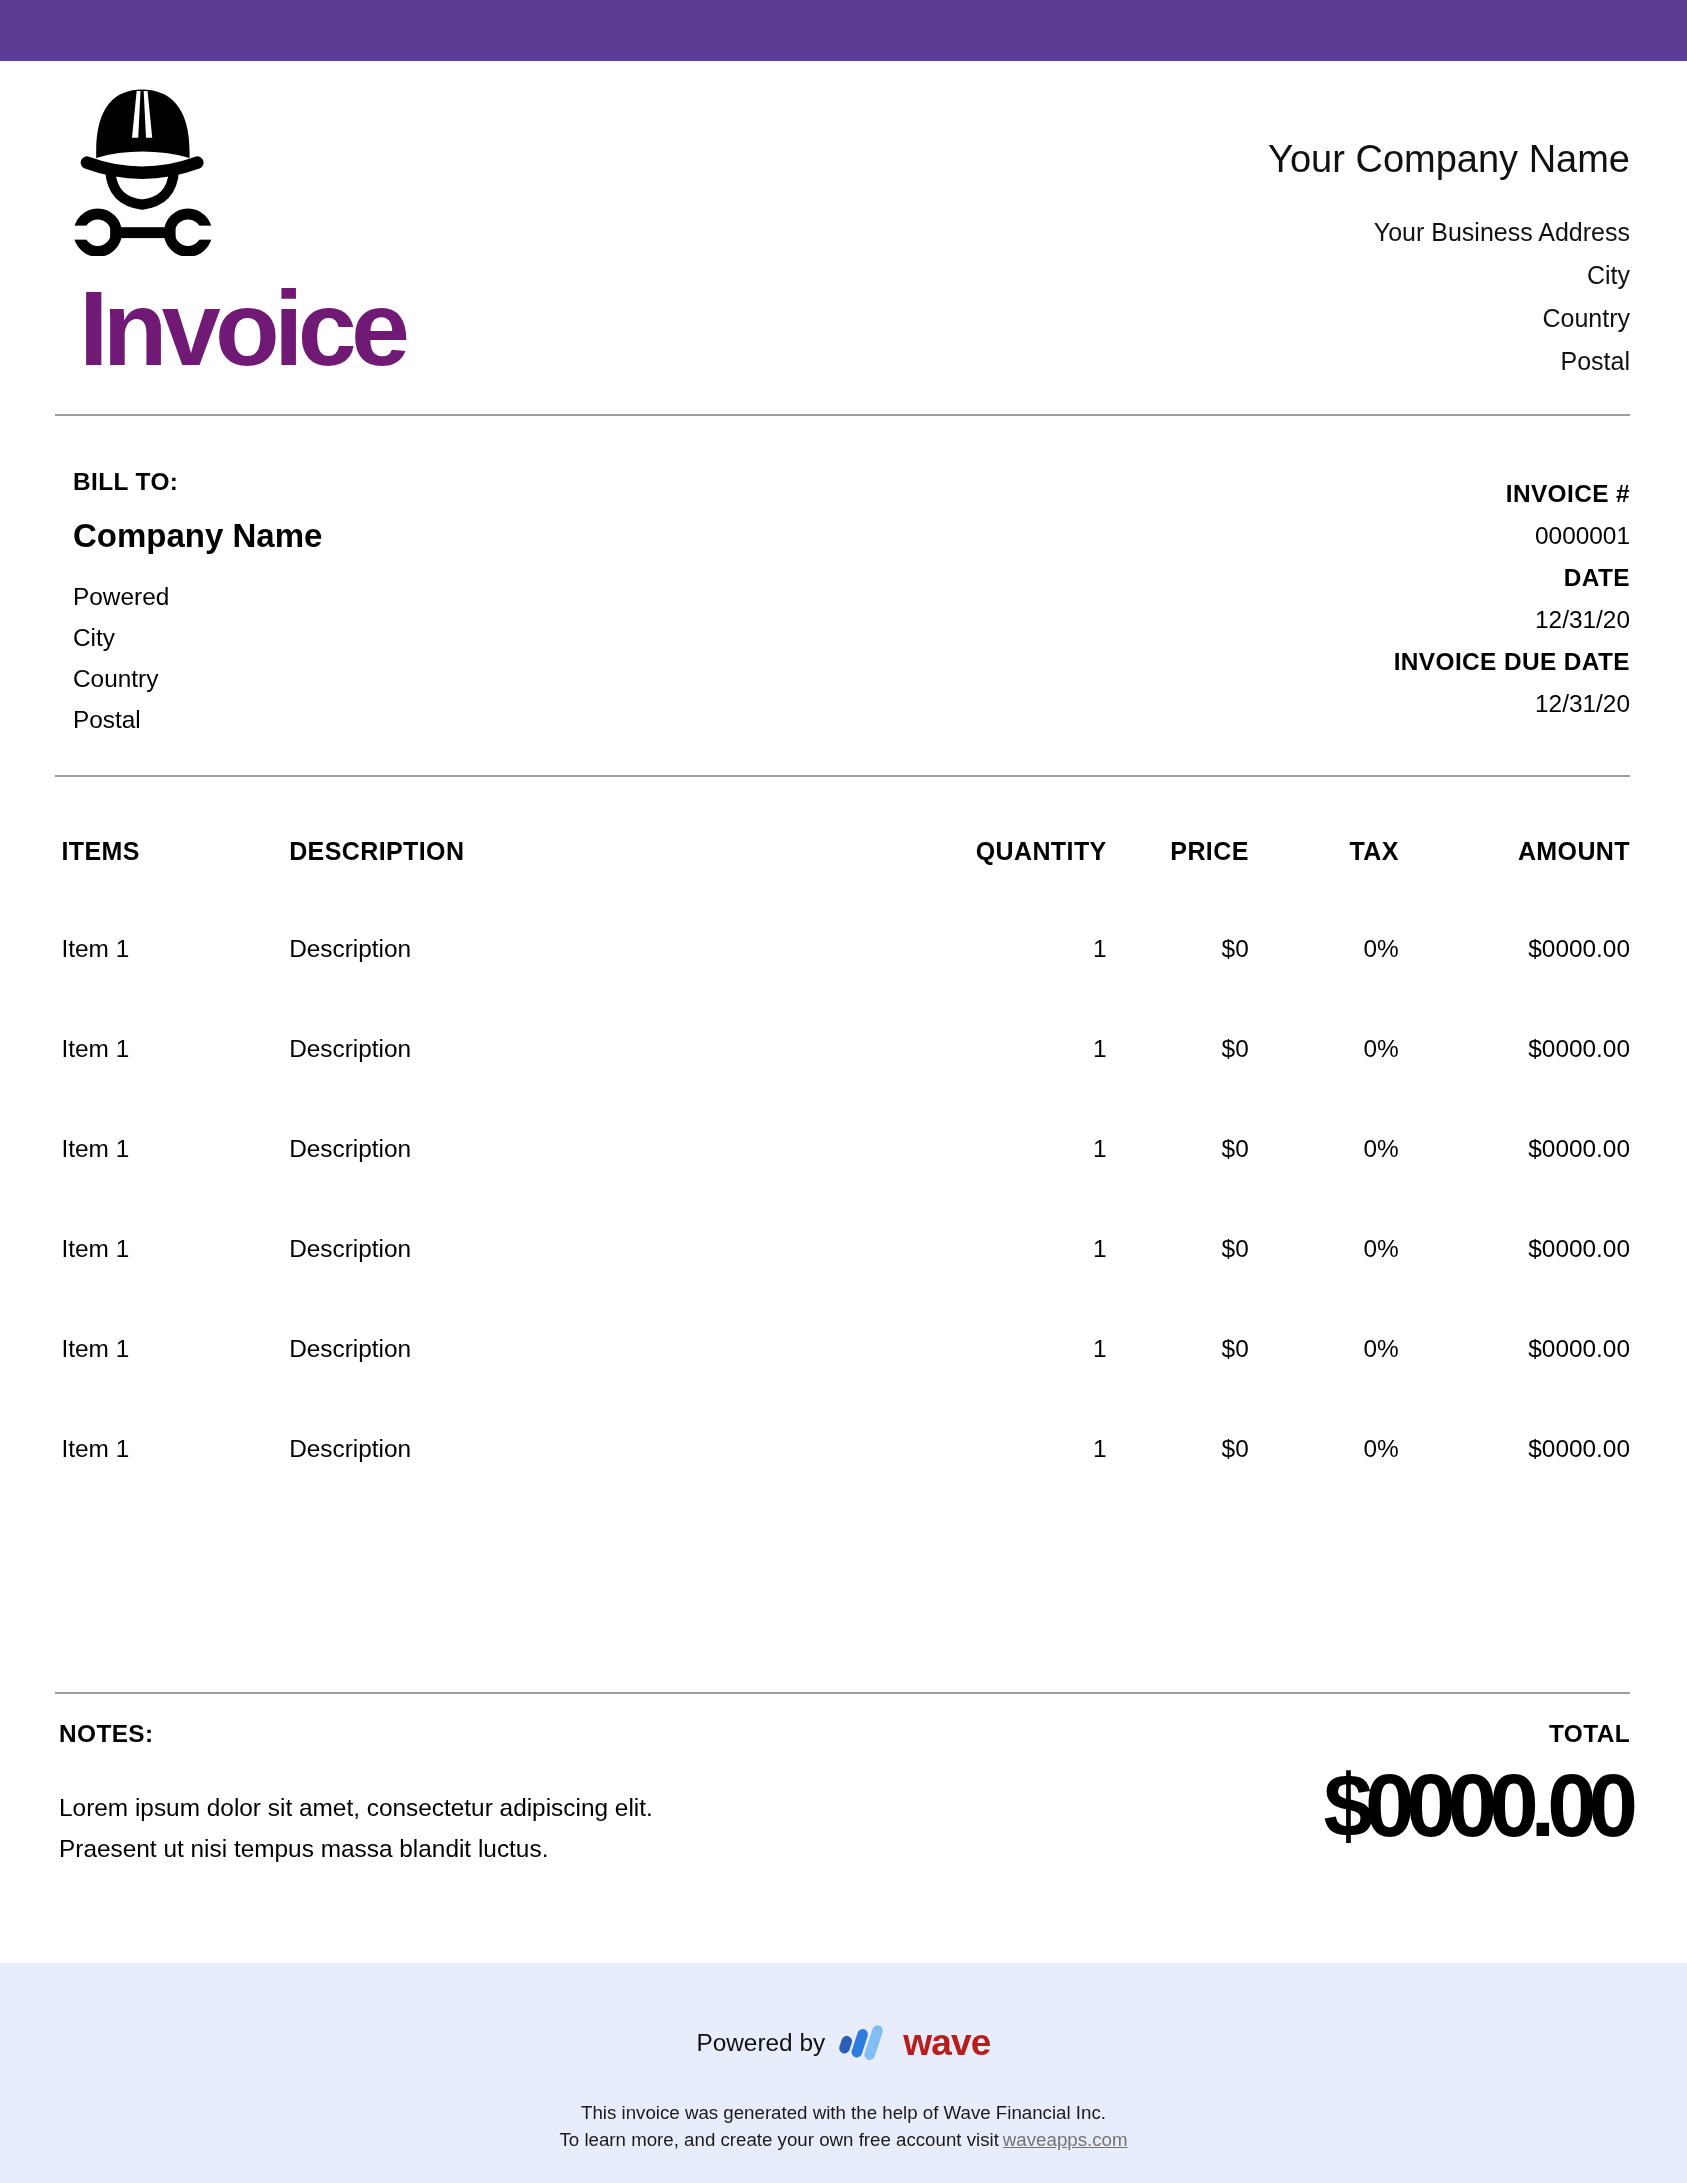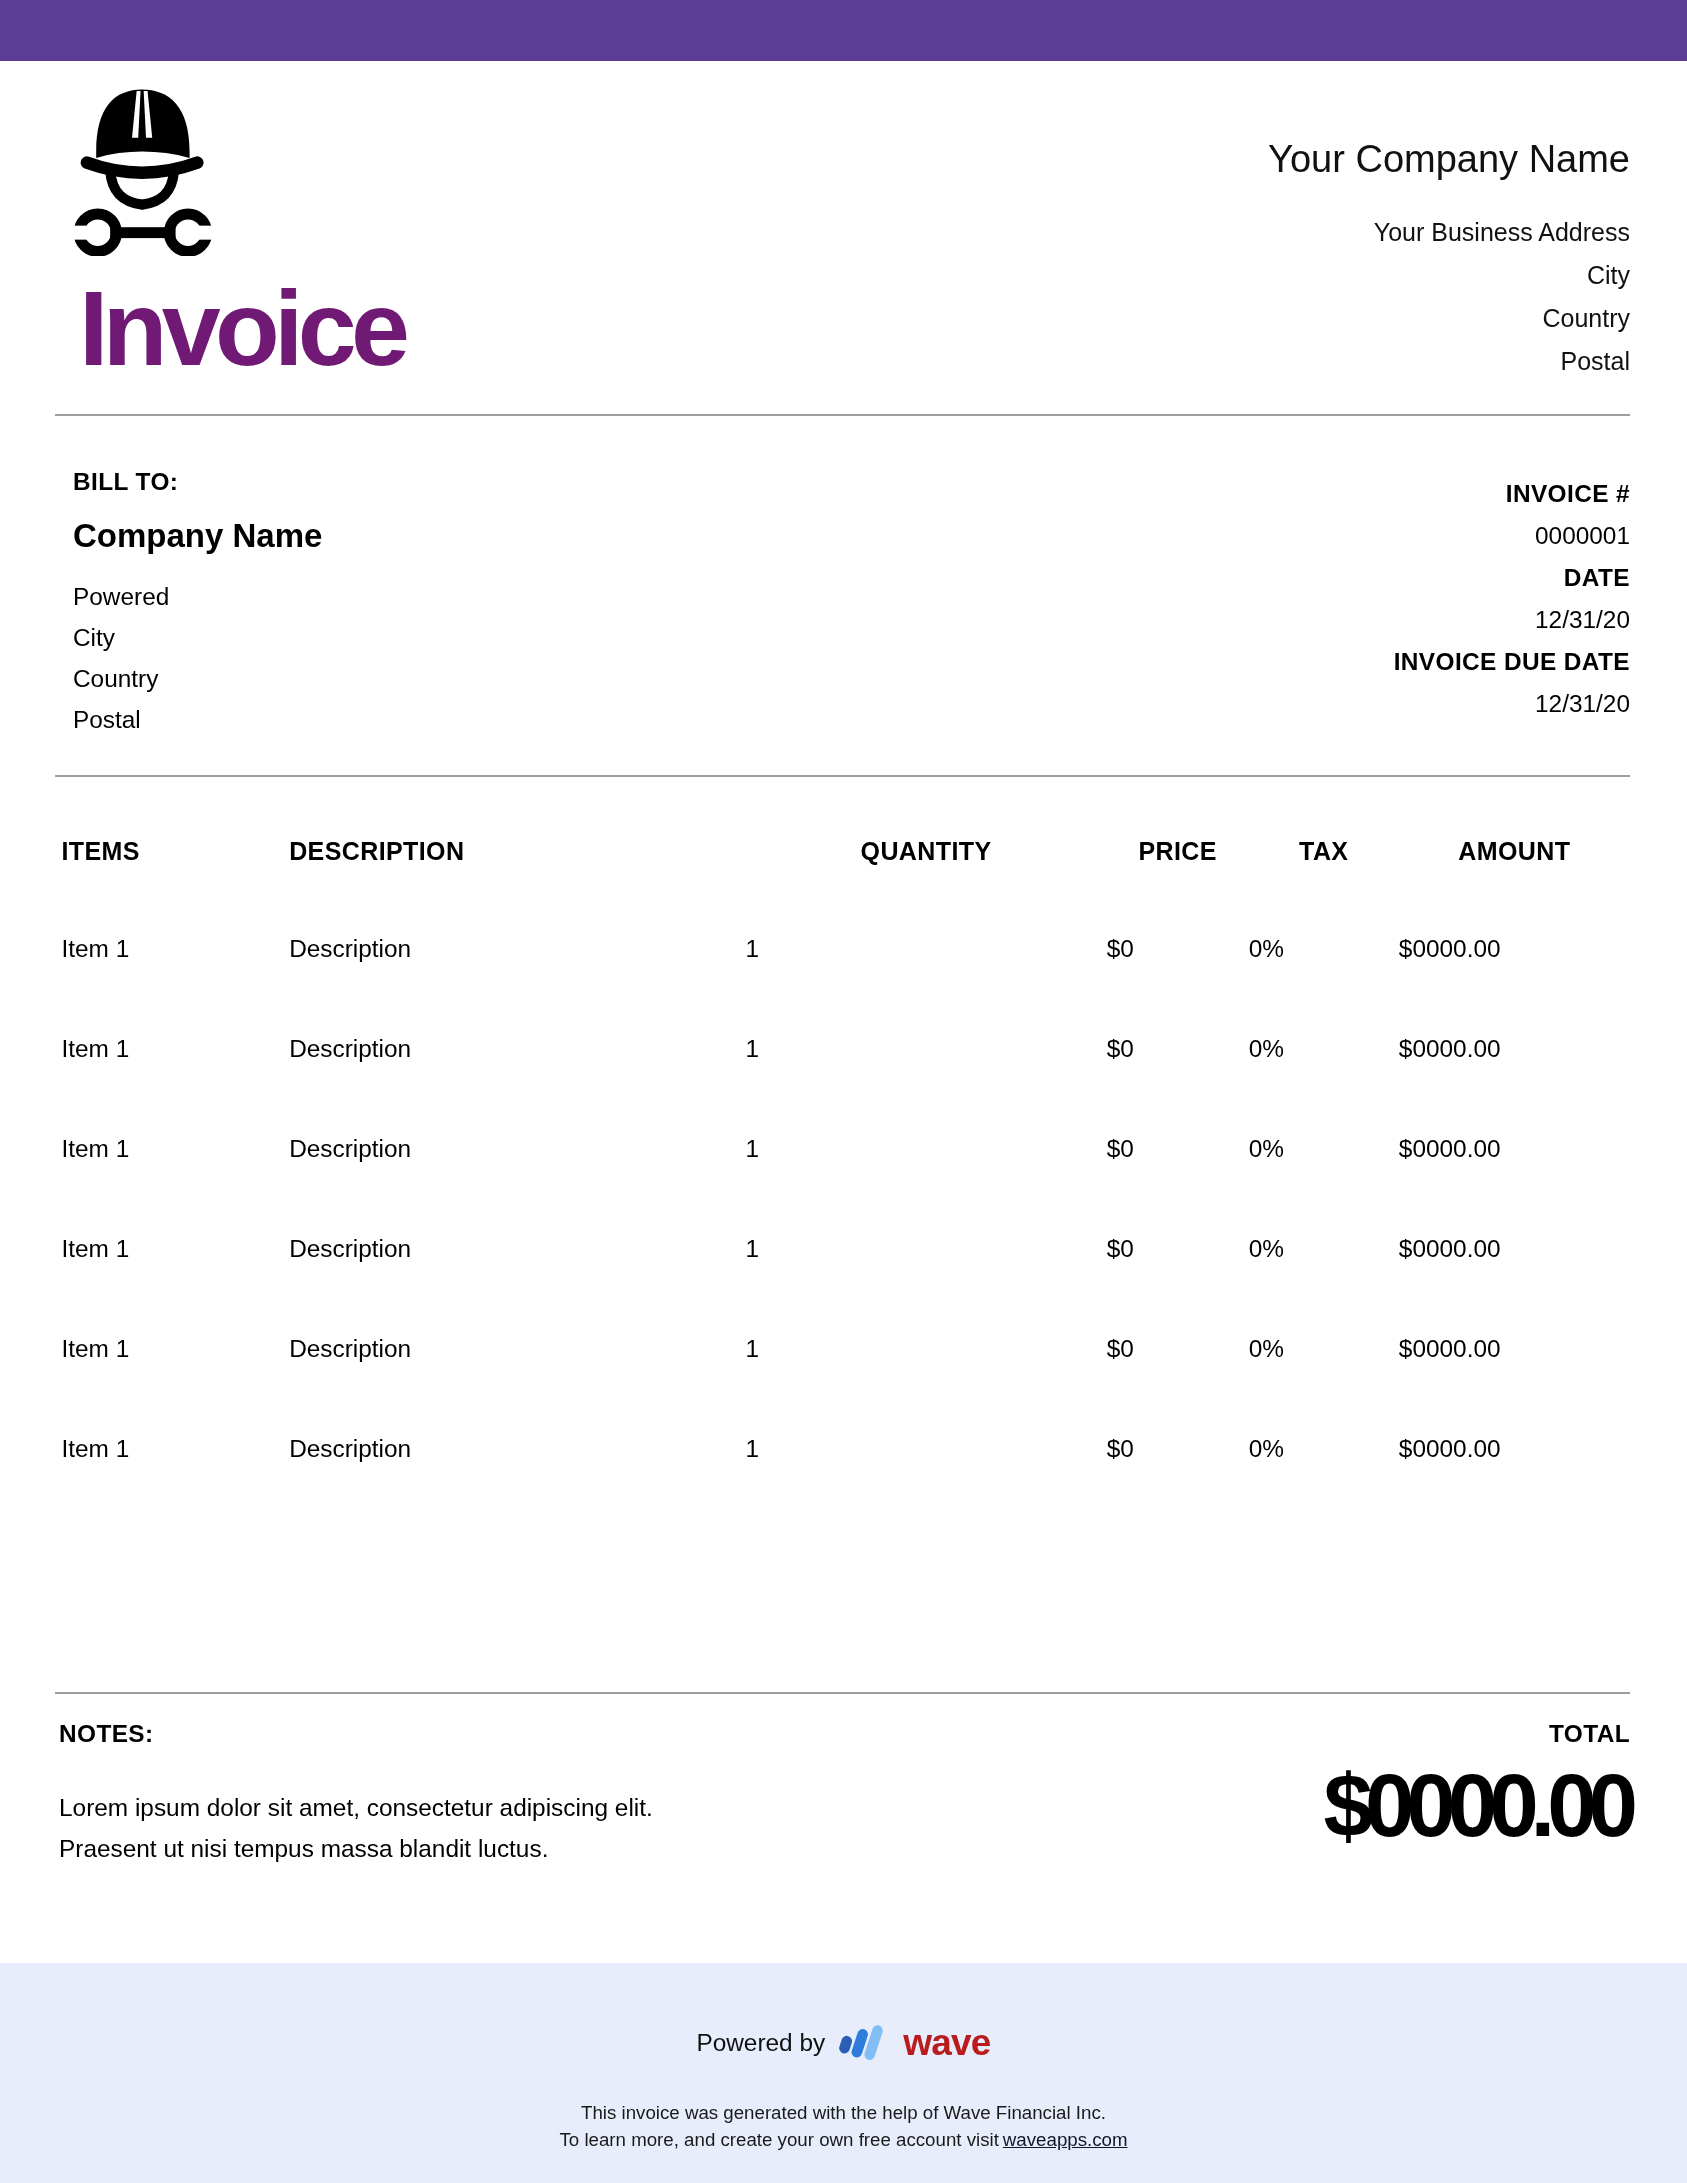--- a/index.html
+++ b/index.html
@@ -82,21 +82,21 @@
     padding-bottom: 33px;
     white-space: nowrap;
   }
   table.items td {
     height: 100px;
     font-size: 24.4px;
     vertical-align: middle;
     white-space: nowrap;
   }
   .col-left   { text-align: left; }
-  .col-right  { }
+  .col-right  { text-align: right; }
   .cell-items { padding-left: 6.5px; }
 
   
   .summary {
     display: flex;
     justify-content: space-between;
     padding: 0 57px 0 59px;
   }
   .notes-block { padding-top: 26px; }
   .notes-label { font-size: 24.4px; font-weight: 700; letter-spacing: 0.4px; }
@@ -129,21 +129,21 @@
   }
   .powered-text { font-size: 24.4px; color: #111; }
   .wave-mark { width: 52px; height: 46px; display: block; }
   .wave-wordmark {
     font-size: 37px;
     font-weight: 700;
     letter-spacing: -0.8px;
     color: #b91c1c;
   }
   .fineprint { margin-top: 33px; font-size: 18.7px; line-height: 27px; color: #1a1a1a; }
-  .fineprint a { color: #0f172a; margin-left: 4px; }
+  .fineprint a { color: #737373; margin-left: 4px; }
 </style>
 </head>
 <body>
 
 <div class="page">
 
   <div class="topbar"></div>
 
   <div class="masthead">
     <div class="mast-left">

